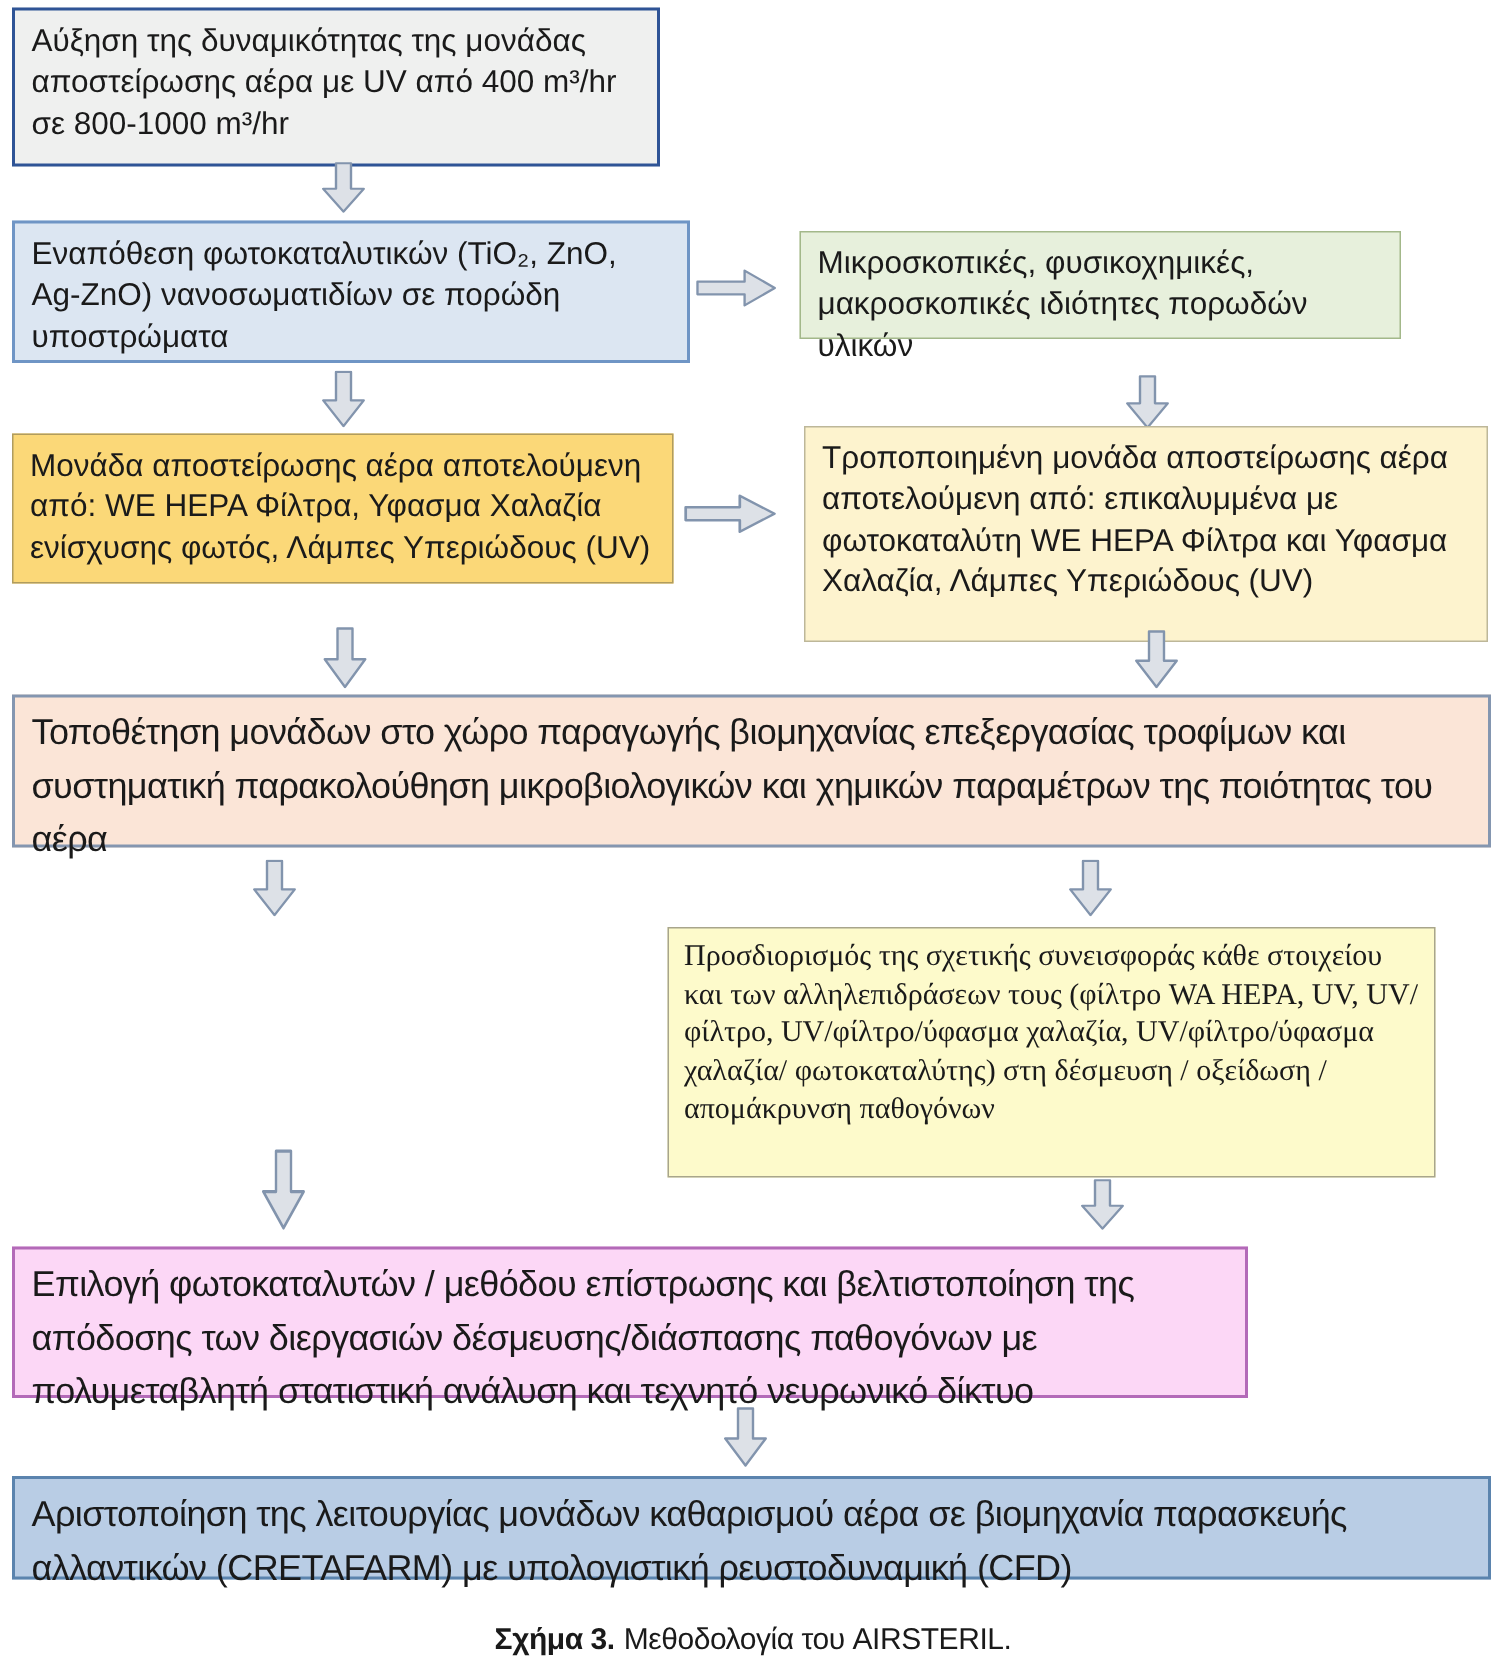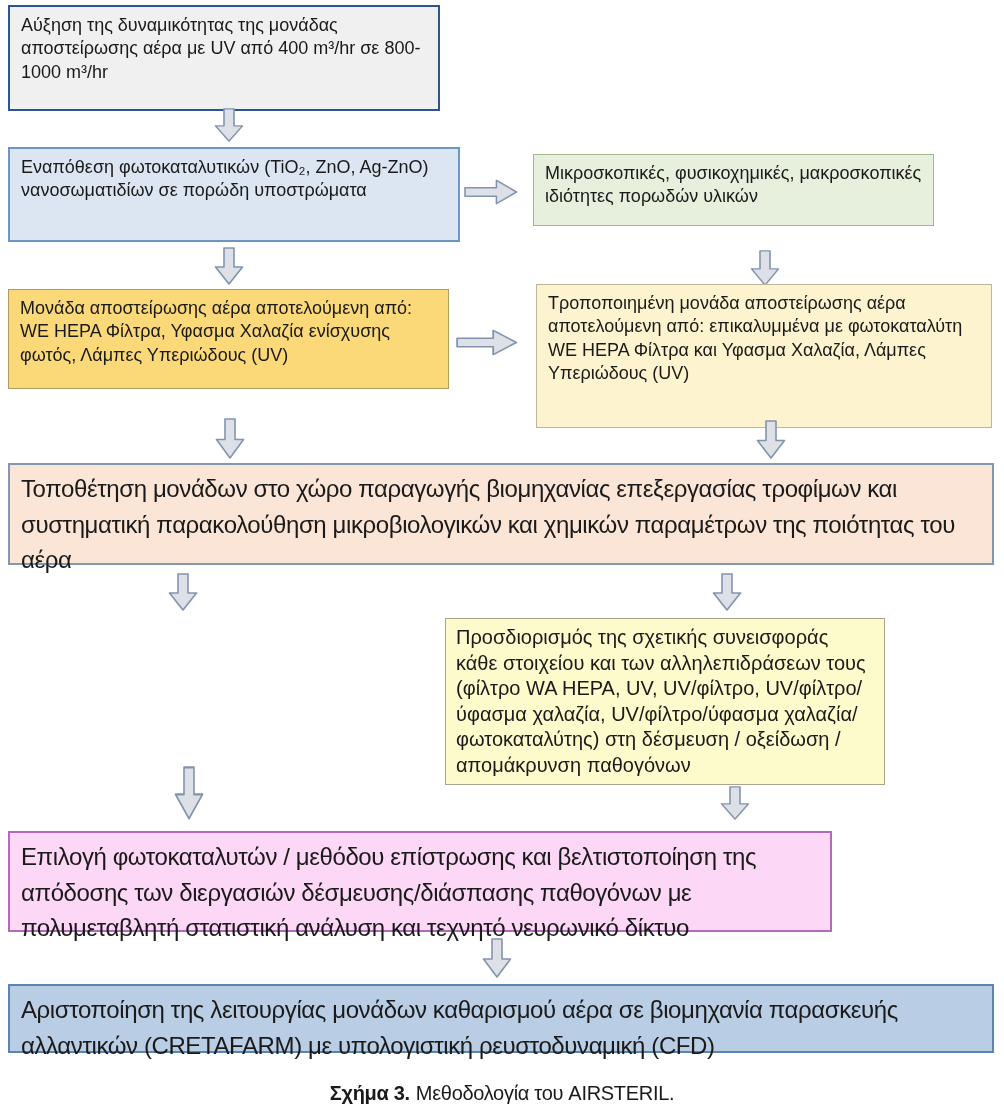--- a/index.html
+++ b/index.html
@@ -14,21 +14,21 @@
     height: 1115px;
     background: #ffffff;
     overflow: hidden;
     color: #1a1a1a;
   }
   .box {
     position: absolute;
     box-sizing: border-box;
     border: 2px solid #888;
     padding: 7px 11px;
-    font-size: 18px;
+    font-size: 21px;
     line-height: 1.3;
     background: #eee;
   }
   .thin { border-width: 1.5px; }
   .narrow {
     font-size: 24px;
     letter-spacing: -0.4px;
     line-height: 1.48;
     padding-top: 6px;
   }
@@ -111,21 +111,21 @@
 
   <svg class="arrow" style="left:168px; top:573px;" width="30" height="38" viewBox="0 0 30 40" preserveAspectRatio="none">
     <polygon points="10,1 20,1 20,21 28.5,21 15,39 1.5,21 10,21"></polygon>
   </svg>
 
   <svg class="arrow" style="left:712px; top:573px;" width="30" height="38" viewBox="0 0 30 40" preserveAspectRatio="none">
     <polygon points="10,1 20,1 20,21 28.5,21 15,39 1.5,21 10,21"></polygon>
   </svg>
 
 
-  <div class="box small thin" style="left: 445px; top: 618px; width: 440px; height: 167px; background: rgb(253, 250, 203); border-color: rgb(168, 165, 140);">Προσδιορισμός της σχετικής συνεισφοράς κάθε στοιχείου και των αλληλεπιδράσεων τους (φίλτρο WA HEPA, UV, UV/φίλτρο, UV/φίλτρο/ύφασμα χαλαζία, UV/φίλτρο/ύφασμα χαλαζία/ φωτοκαταλύτης) στη δέσμευση / οξείδωση / απομάκρυνση παθογόνων</div>
+  <div class="box small thin" style="left: 445px; top: 618px; width: 512px; height: 167px; background: rgb(253, 250, 203); border-color: rgb(168, 165, 140); font-family: Liberation Serif, serif;">Προσδιορισμός της σχετικής συνεισφοράς κάθε στοιχείου και των αλληλεπιδράσεων τους (φίλτρο WA HEPA, UV, UV/φίλτρο, UV/φίλτρο/ύφασμα χαλαζία, UV/φίλτρο/ύφασμα χαλαζία/ φωτοκαταλύτης) στη δέσμευση / οξείδωση / απομάκρυνση παθογόνων</div>
 
   <svg class="arrow" style="left:174px; top:766px;" width="30" height="54" viewBox="0 0 30 40" preserveAspectRatio="none">
     <polygon points="10,1 20,1 20,21 28.5,21 15,39 1.5,21 10,21"></polygon>
   </svg>
 
   <svg class="arrow" style="left:720px; top:786px;" width="30" height="34" viewBox="0 0 30 40" preserveAspectRatio="none">
     <polygon points="10,1 20,1 20,21 28.5,21 15,39 1.5,21 10,21"></polygon>
   </svg>
 
   <div class="box narrow" style="left: 8px; top: 831px; width: 824px; height: 101px; background: rgb(252, 215, 246); border-color: rgb(179, 106, 184);">Επιλογή φωτοκαταλυτών / μεθόδου επίστρωσης και βελτιστοποίηση της απόδοσης των διεργασιών δέσμευσης/διάσπασης παθογόνων με πολυμεταβλητή στατιστική ανάλυση και τεχνητό νευρωνικό δίκτυο</div>

